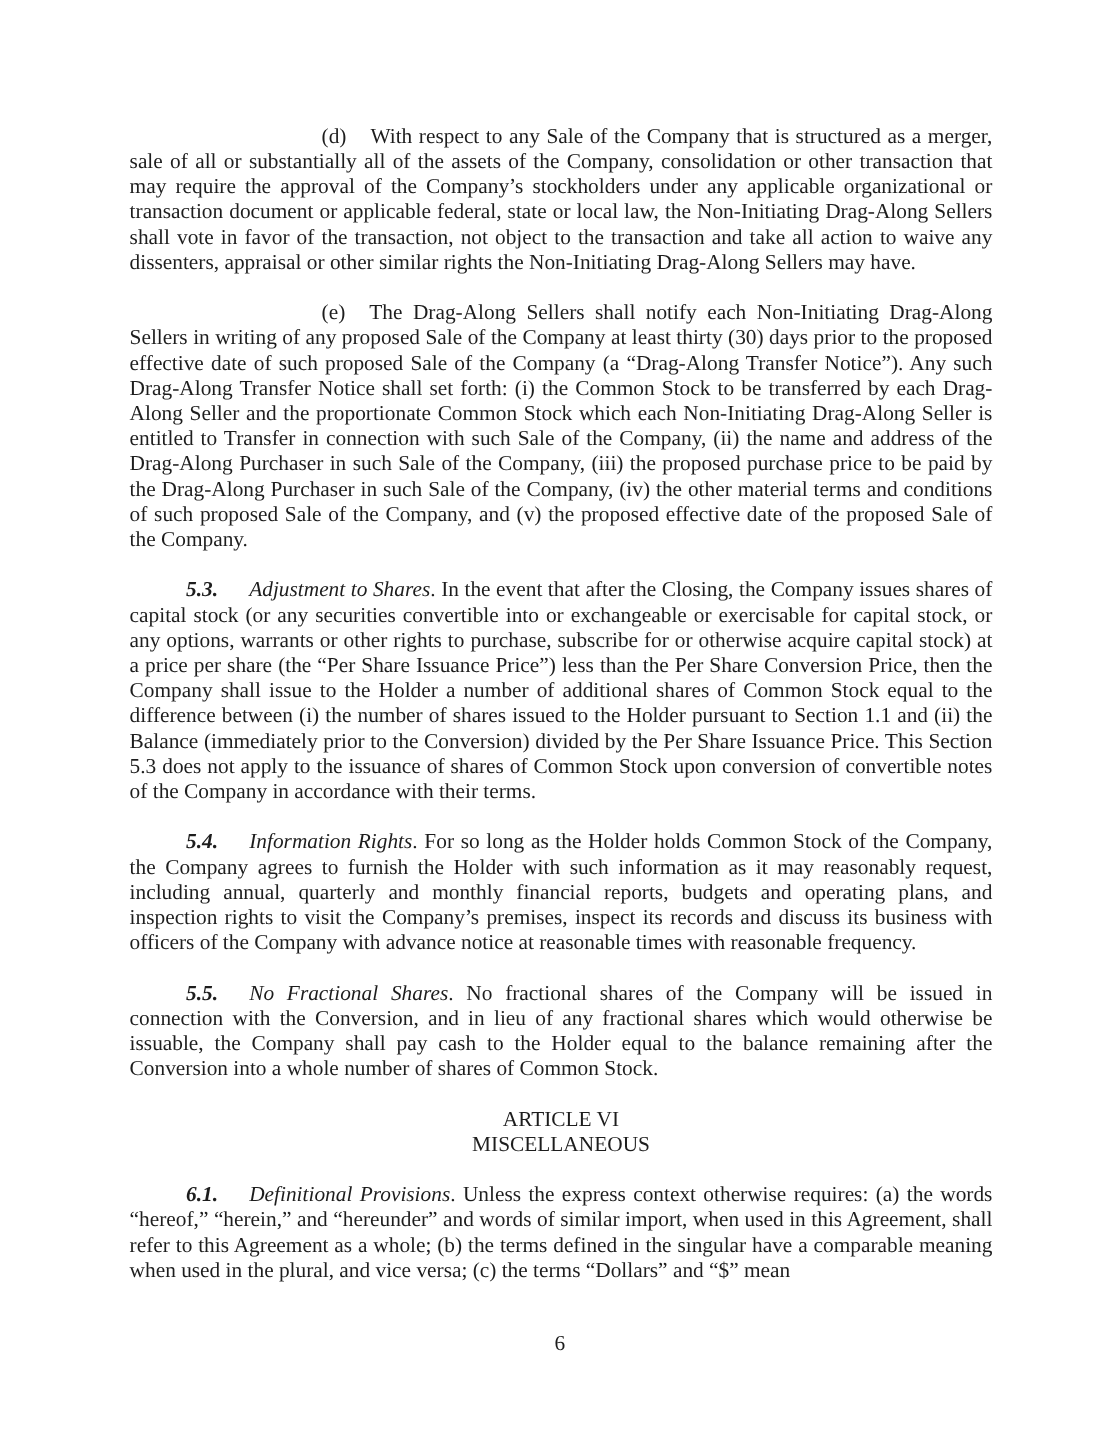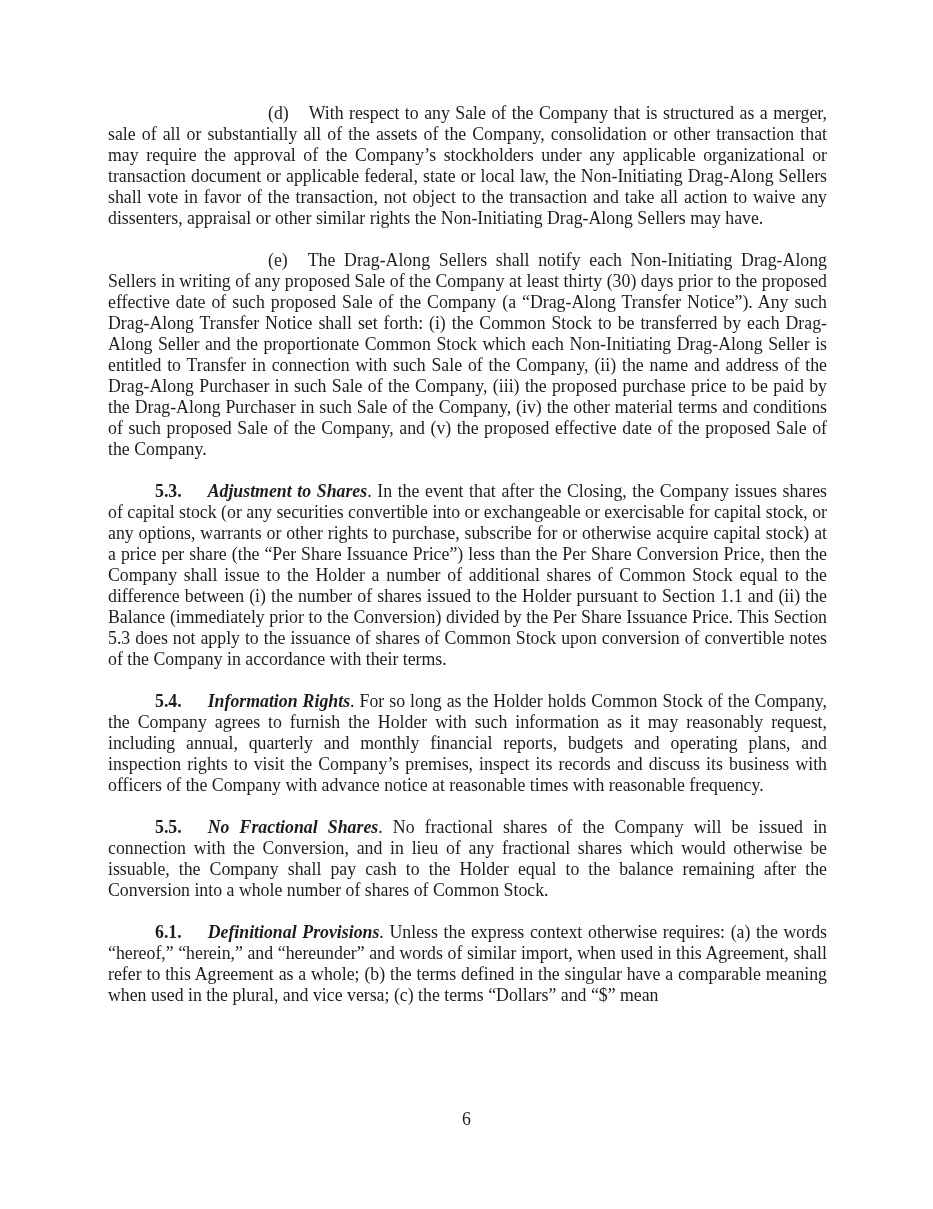--- a/index.html
+++ b/index.html
@@ -33,24 +33,24 @@
   .tab-wide {
     display: inline-block;
     width: 20px;
   }
   .tab-sec {
     display: inline-block;
     width: 26px;
   }
   .sec-num {
     font-weight: bold;
+    font-style: italic;
   }
   .sec-title {
     font-style: italic;
-    font-weight: bold;
   }
   .u { }
   .article-heading {
     margin: 0 0 21px 0;
     text-align: center;
   }
   .article-heading div {
     line-height: 21px;
   }
   .page-number {
@@ -70,19 +70,23 @@
     <p class="para indent-deep"><span>(d)</span><span class="tab-wide"></span><span>With respect to any Sale of the Company that is structured as a merger, sale of all or substantially all of the assets of the Company, consolidation or other transaction that may require the approval of the Company’s stockholders under any applicable organizational or transaction document or applicable federal, state or local law, the Non-Initiating Drag-Along Sellers shall vote in favor of the transaction, not object to the transaction and take all action to waive any dissenters, appraisal or other similar rights the Non-Initiating Drag-Along Sellers may have.</span></p>
 
     <p class="para indent-deep"><span>(e)</span><span class="tab-wide"></span><span>The Drag-Along Sellers shall notify each Non-Initiating Drag-Along Sellers in writing of any proposed Sale of the Company at least thirty (30) days prior to the proposed effective date of such proposed Sale of the Company (a “</span><span class="u">Drag-Along Transfer Notice</span><span>”). Any such Drag-Along Transfer Notice shall set forth: (i) the Common Stock to be transferred by each Drag-Along Seller and the proportionate Common Stock which each Non-Initiating Drag-Along Seller is entitled to Transfer in connection with such Sale of the Company, (ii) the name and address of the Drag-Along Purchaser in such Sale of the Company, (iii) the proposed purchase price to be paid by the Drag-Along Purchaser in such Sale of the Company, (iv) the other material terms and conditions of such proposed Sale of the Company, and (v) the proposed effective date of the proposed Sale of the Company.</span></p>
 
     <p class="para indent-std"><span class="sec-num">5.3.</span><span class="tab-sec"></span><span class="sec-title">Adjustment to Shares</span><span>. In the event that after the Closing, the Company issues shares of capital stock (or any securities convertible into or exchangeable or exercisable for capital stock, or any options, warrants or other rights to purchase, subscribe for or otherwise acquire capital stock) at a price per share (the “</span><span class="u">Per Share Issuance Price</span><span>”) less than the Per Share Conversion Price, then the Company shall issue to the Holder a number of additional shares of Common Stock equal to the difference between (i) the number of shares issued to the Holder pursuant to </span><span class="u">Section 1.1</span><span> and (ii) the Balance (immediately prior to the Conversion) divided by the Per Share Issuance Price. This </span><span class="u">Section 5.3</span><span> does not apply to the issuance of shares of Common Stock upon conversion of convertible notes of the Company in accordance with their terms.</span></p>
 
     <p class="para indent-std"><span class="sec-num">5.4.</span><span class="tab-sec"></span><span class="sec-title">Information Rights</span><span>. For so long as the Holder holds Common Stock of the Company, the Company agrees to furnish the Holder with such information as it may reasonably request, including annual, quarterly and monthly financial reports, budgets and operating plans, and inspection rights to visit the Company’s premises, inspect its records and discuss its business with officers of the Company with advance notice at reasonable times with reasonable frequency.</span></p>
 
     <p class="para indent-std"><span class="sec-num">5.5.</span><span class="tab-sec"></span><span class="sec-title">No Fractional Shares</span><span>. No fractional shares of the Company will be issued in connection with the Conversion, and in lieu of any fractional shares which would otherwise be issuable, the Company shall pay cash to the Holder equal to the balance remaining after the Conversion into a whole number of shares of Common Stock.</span></p>
 
+    <div class="article-heading">
+      <div>ARTICLE VI</div>
+      <div class="u">MISCELLANEOUS</div>
+    </div>
 
     <p class="para indent-std"><span class="sec-num">6.1.</span><span class="tab-sec"></span><span class="sec-title">Definitional Provisions</span><span>. Unless the express context otherwise requires: (a) the words “hereof,” “herein,” and “hereunder” and words of similar import, when used in this Agreement, shall refer to this Agreement as a whole; (b) the terms defined in the singular have a comparable meaning when used in the plural, and vice versa; (c) the terms “Dollars” and “$” mean</span></p>
 
   </div>
 
   <div class="page-number">6</div>
 </div>
 
 </body></html>

